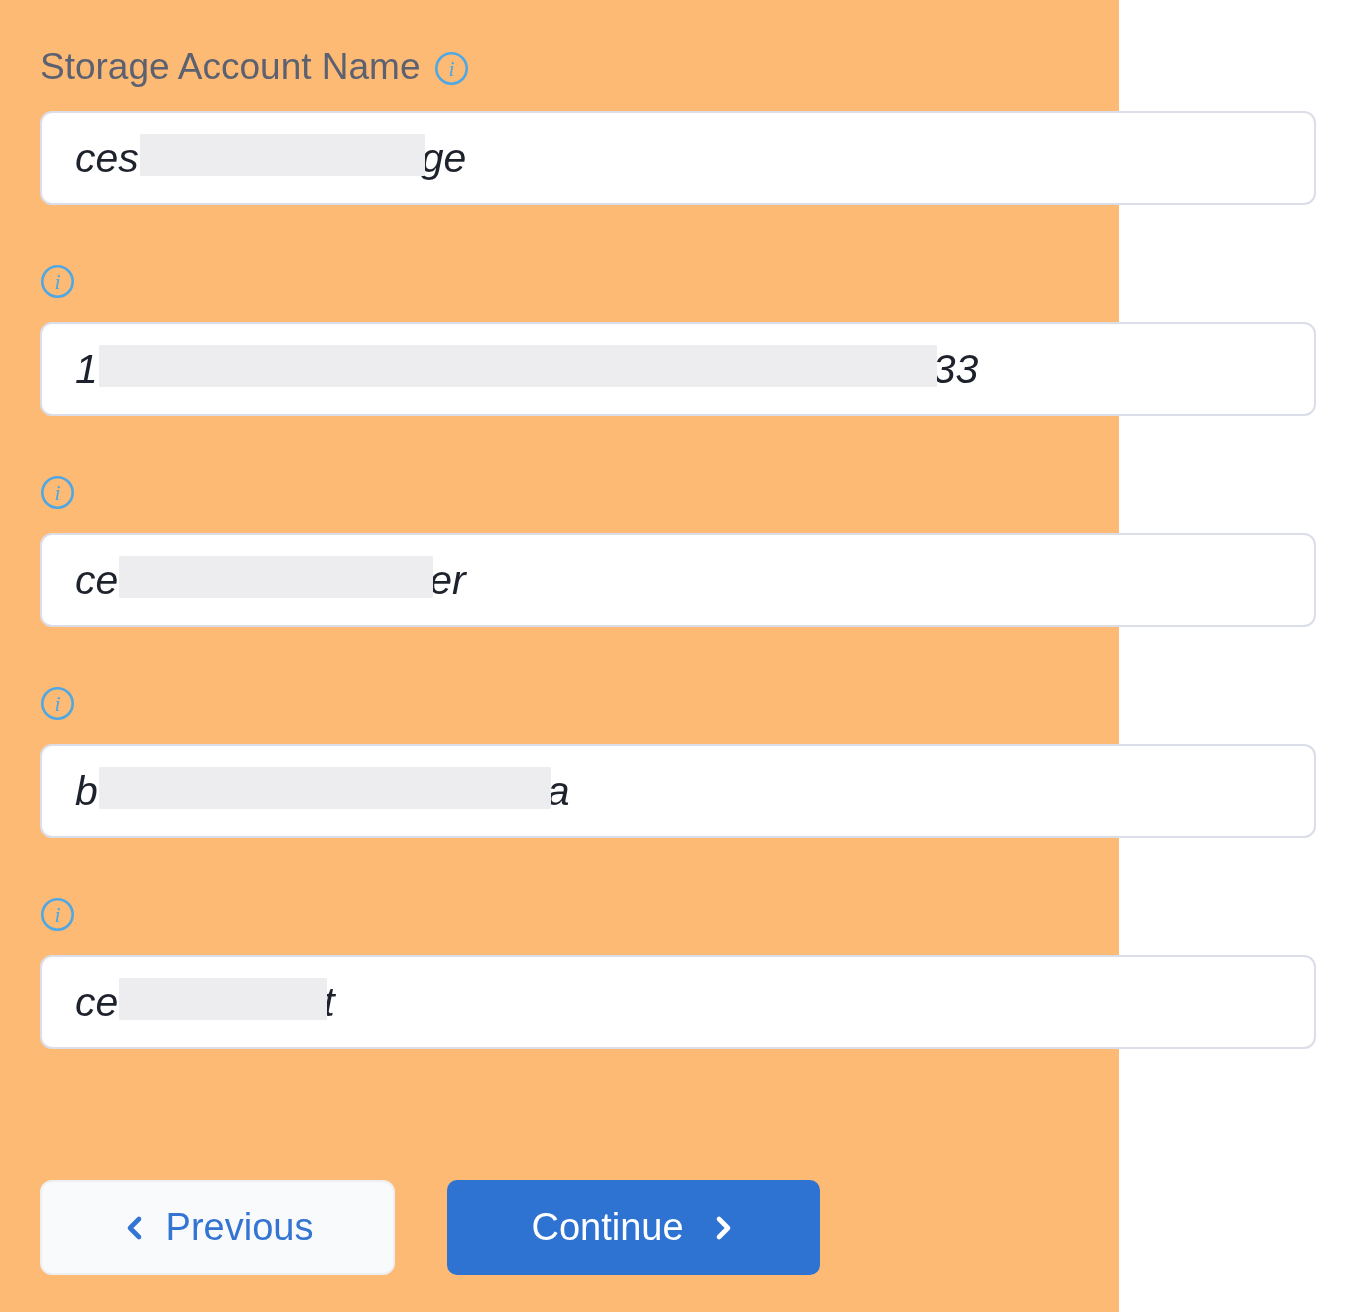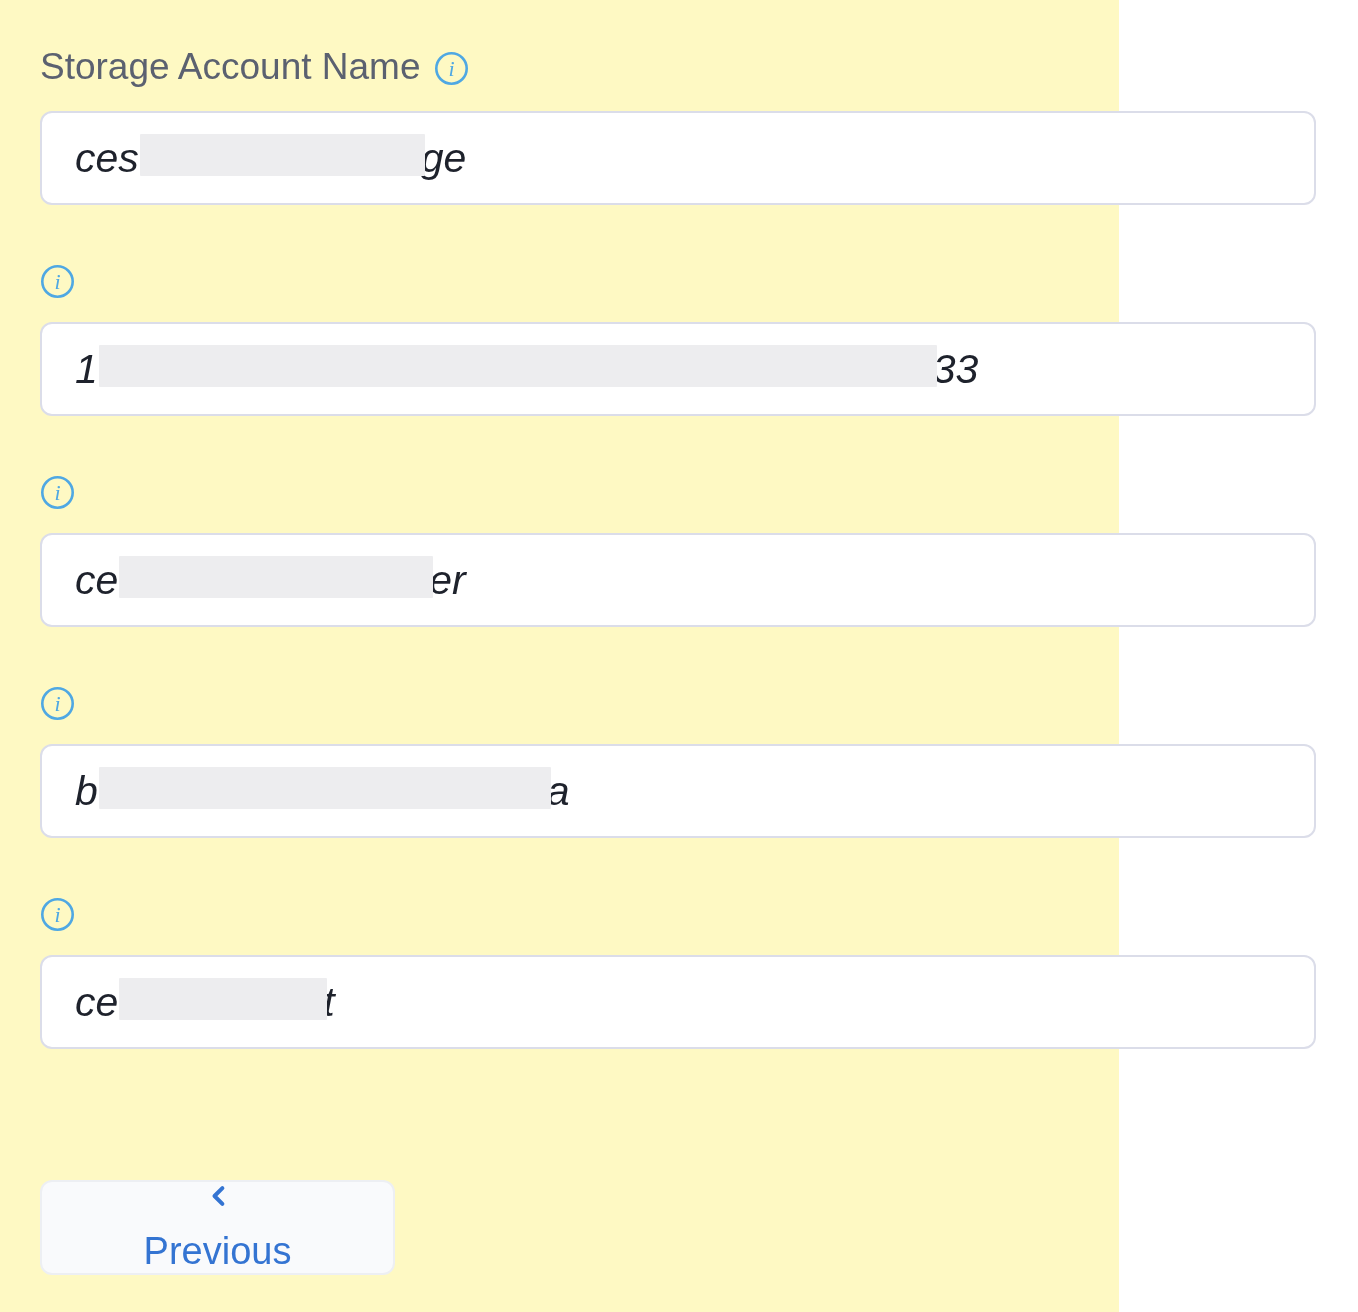--- a/index.html
+++ b/index.html
@@ -1,21 +1,21 @@
 <!DOCTYPE html>
 <html style="--info-icon: #4FA8E3; --primary-button: #2E73D2; --primary-button-text: #FFFFFF; --link-text: #3474D2; --label-text: #5B6170; --input-text: #1E222C; --input-border: #DBDDE9; --redaction: #EDEDEF; --prev-bg: #F9FAFC; --prev-border: #EDEFF3;"><head>
 <meta charset="utf-8">
 <style>
   * { margin:0; padding:0; box-sizing:border-box; }
   html, body { width:1358px; height:1312px; background:#ffffff; overflow:hidden; }
   .page {
     width:1119px; height:1312px;
     padding:46px 42px 0 40px;
     font-family:"Liberation Sans", sans-serif;
-    background:#fef9c3;
+    background:#fdba74;
   }
   .field { margin-bottom:56px; }
   .label-row { display:flex; align-items:center; gap:13px; margin-bottom:23px; }
   .label { font-size:37px; line-height:42px; color:var(--label-text,#5B6170); font-weight:400; }
   .info-wrap { display:inline-flex; align-items:center; margin-top:3px; cursor:pointer; }
   .input-box {
     width:1276px; height:94px;
     border:2px solid var(--input-border,#DBDDE9);
     border-radius:12px;
     display:flex; align-items:center;
@@ -37,21 +37,20 @@
     height:95px; border-radius:12px; font-size:38px;
     display:flex; align-items:center; justify-content:center;
     font-family:inherit; cursor:pointer; font-weight:400;
   }
   .btn-prev {
     width:355px;
     background:var(--prev-bg,#F9FAFC);
     border:2px solid var(--prev-border,#EDEFF3);
     color:var(--link-text,#3474D2);
     gap:20px;
-    flex-direction:column;
   }
   .btn-continue {
     width:373px;
     background:var(--primary-button,#2E73D2);
     border:none;
     color:var(--primary-button-text,#FFFFFF);
     gap:28px;
     border-radius:10px;
   }
   .chev { display:block; }
@@ -142,15 +141,21 @@
     </div>
   </div>
 
   <div class="actions">
     <button class="btn btn-prev">
       <svg class="chev" width="24" height="32" viewBox="0 0 24 32">
         <path d="M17 7 L8 16 L17 25" fill="none" stroke="currentColor" stroke-width="4.6" stroke-linecap="round" stroke-linejoin="round"></path>
       </svg>
       <span>Previous</span>
     </button>
+    <button class="btn btn-continue">
+      <span>Continue</span>
+      <svg class="chev" width="24" height="32" viewBox="0 0 24 32">
+        <path d="M7 7 L16 16 L7 25" fill="none" stroke="currentColor" stroke-width="4.6" stroke-linecap="round" stroke-linejoin="round"></path>
+      </svg>
+    </button>
   </div>
 
 </div>
 
 </body></html>

